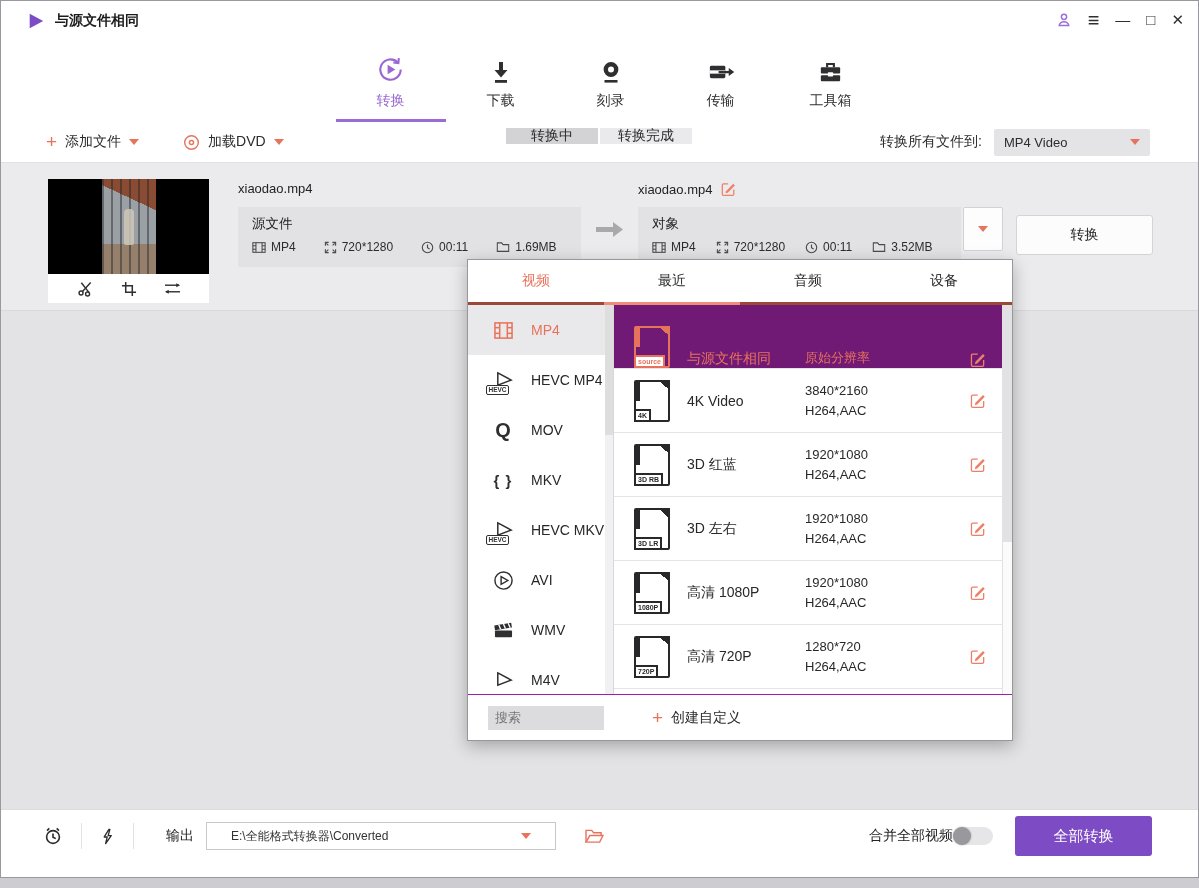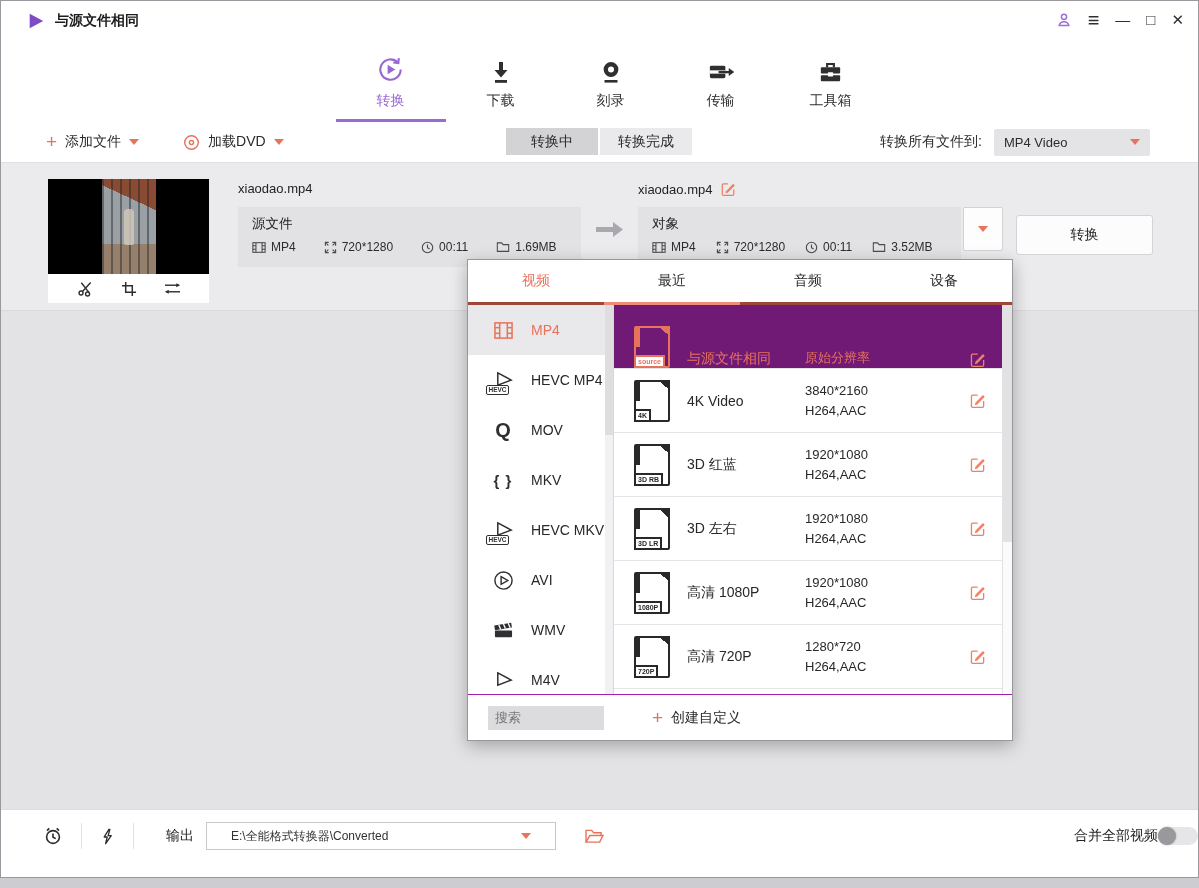--- a/index.html
+++ b/index.html
@@ -25,21 +25,21 @@
   .nav-tab.active { color:#9a68d2; }
   .nav-tab.active::after { content:""; position:absolute; bottom:0; left:0; width:110px; height:3px; background:#9a6ad6; }
 
   
   .toolbar { position:absolute; left:0; top:121px; right:0; height:41px; background:#fff; border-bottom:1px solid #e0e0e2; }
   .tb-left { position:absolute; left:45px; top:0; height:40px; display:flex; align-items:center; gap:44px; }
   .tb-act { display:flex; align-items:center; gap:8px; font-size:14px; color:#2b2b2d; }
   .plus { color:#e8735c; font-size:19px; font-weight:400; line-height:16px; }
   .caret { width:0; height:0; border-left:5px solid transparent; border-right:5px solid transparent; border-top:6px solid #e8735c; }
   .seg { position:absolute; left:505px; top:6px; display:flex; gap:2px; }
-  .seg-btn { width:92px; height:27px; display:flex; align-items:center; justify-content:center; font-size:14px; color:#2b2b2d; background:#eaeaec; }
+  .seg-btn { width:92px; height:16px; display:flex; align-items:center; justify-content:center; font-size:14px; color:#2b2b2d; background:#eaeaec; }
   .seg-btn.active { background:#d3d3d5; }
   .tb-right { position:absolute; right:48px; top:0; height:40px; display:flex; align-items:center; gap:12px; font-size:14px; }
   .fmt-select { width:156px; height:27px; background:#e4e4e6; border-radius:2px; display:flex; align-items:center; padding:0 10px; font-size:13px; }
   .fmt-select .caret { margin-left:auto; }
 
   
   .main { position:absolute; left:0; top:162px; right:0; height:646px; background:#e3e3e5; }
   .file-row { position:relative; height:148px; background:#ebebed; border-bottom:1px solid #d9d9db; }
 
   .thumb { position:absolute; left:47px; top:16px; width:161px; height:124px; }
@@ -596,15 +596,16 @@
           <path d="M2 15 V2.5 h6 l2 2.5 h8 v3"></path>
           <path d="M2 15 h14.5 l3.5-7 H6 l-4 7 z"></path>
         </svg>
     </span>
     <div class="merge">
       <span>合并全部视频</span>
       <span class="switch">
           <span class="knob"></span>
         </span>
     </div>
+    <button class="convert-all">全部转换</button>
   </div>
 
 </div>
 
 </body></html>

